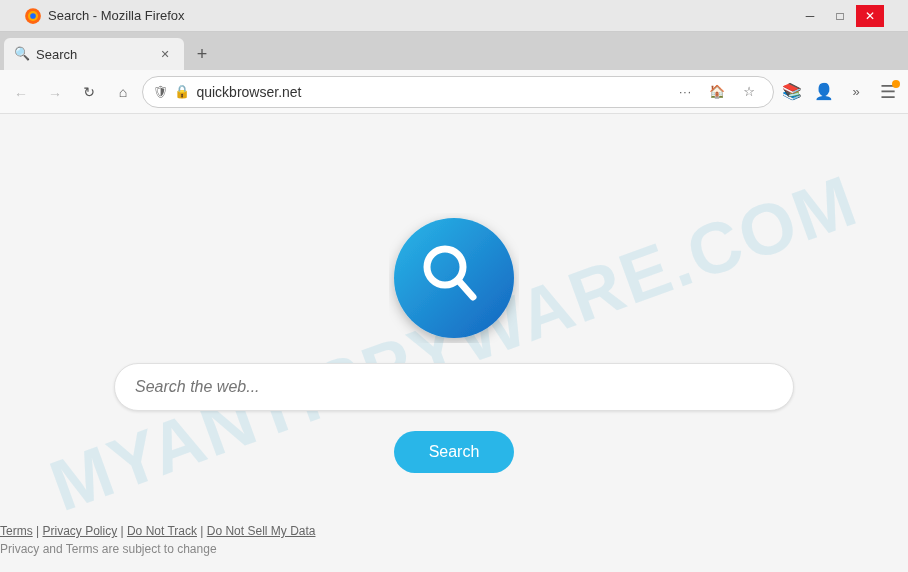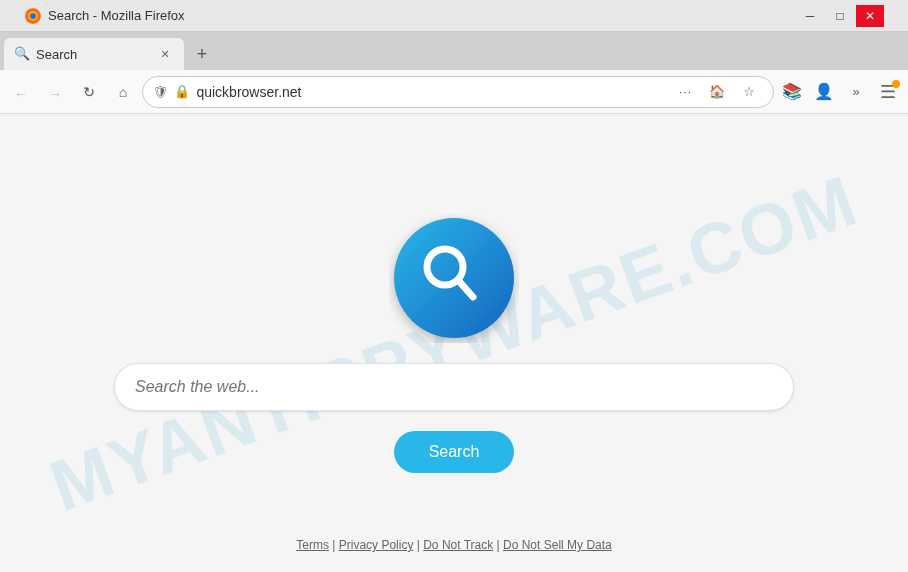--- a/index.html
+++ b/index.html
@@ -171,21 +171,21 @@
       border: none; border-radius: 21px;
       color: white; font-size: 16px; cursor: pointer;
       font-weight: 500;
     }
 
     
     .footer {
       position: absolute;
       bottom: 16px;
       width: 100%;
-      text-align: center;
+      text-align: left;
       z-index: 1;
     }
     .footer-links { font-size: 12px; color: #666; margin-bottom: 4px; }
     .footer-links a { color: #666; text-decoration: underline; cursor: pointer; }
     .footer-note { font-size: 12px; color: #888; }
 
     
     .logo-circle {
       width: 130px;
       height: 130px;
@@ -280,15 +280,16 @@
   <div class="footer">
     <div class="footer-links">
       <a>Terms</a>
       <span> | </span>
       <a>Privacy Policy</a>
       <span> | </span>
       <a>Do Not Track</a>
       <span> | </span>
       <a>Do Not Sell My Data</a>
     </div>
+    <div class="footer-note">Privacy and Terms are subject to change</div>
   </div>
 
 </div>
 
 </body></html>

